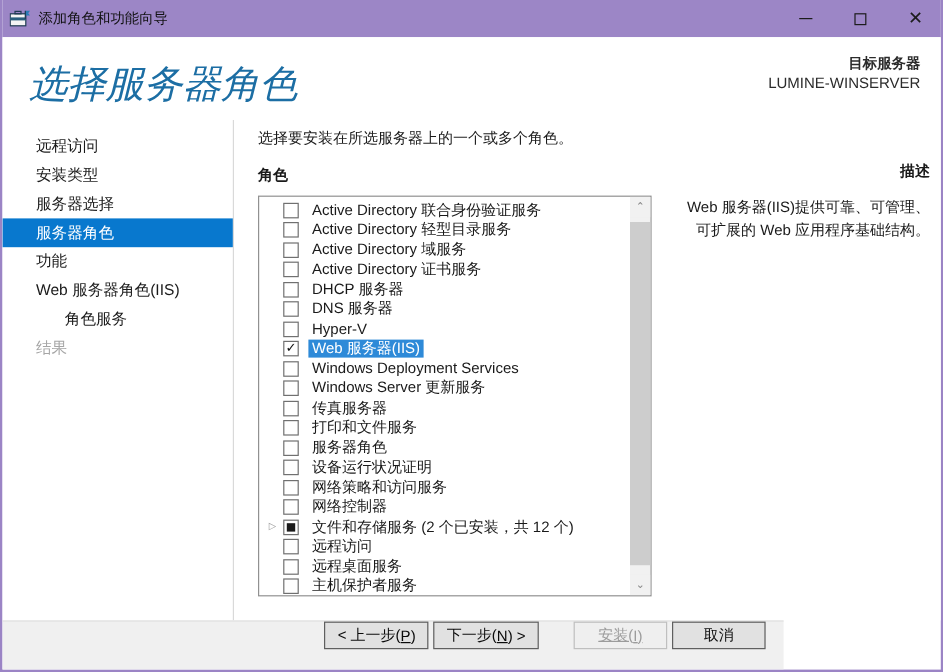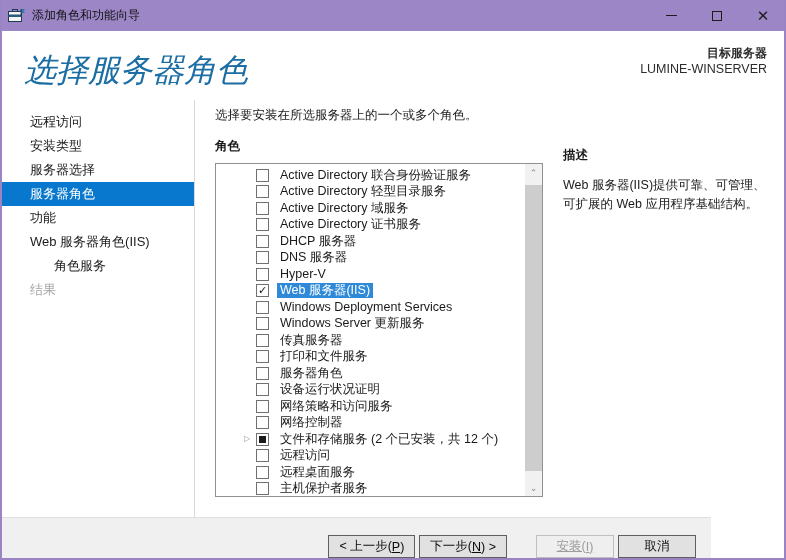--- a/index.html
+++ b/index.html
@@ -35,45 +35,45 @@
   .side-item.indent { padding-left:52px; }
   .side-item.selected { background:#0878ce; color:#fff; }
   .side-item.disabled { color:#a6a6a6; }
   .sidebar-inner { padding-top:10px; }
 
   .main { position:absolute; left:193px; top:0; width:368px; height:417px; }
   .instruction { position:absolute; left:20px; top:7px; font-size:12.5px; }
   .roles-label { position:absolute; left:20px; top:38px; font-size:12.5px; font-weight:bold; }
   .listbox { position:absolute; left:20px; top:63px; width:328px; height:334px;
              border:1px solid #919191; background:#fff; overflow:hidden; }
-  .list-rows { position:absolute; left:0; top:3px; right:17px;margin-left:20px; }
+  .list-rows { position:absolute; left:0; top:3px; right:17px; }
   .role-row { height:16.5px; display:flex; align-items:center; padding-left:8px; white-space:nowrap; }
   .expander { width:12px; flex:0 0 auto; font-size:8px; color:#9a9a9a; text-align:left; line-height:1; }
   .checkbox { width:13px; height:13px; flex:0 0 auto; border:1px solid #707070; background:#fff;
               display:flex; align-items:center; justify-content:center; margin-right:8px; }
   .checkbox .check { font-size:11px; font-weight:bold; color:#111; line-height:1; margin-top:-1px; }
   .checkbox .partial { width:7px; height:7px; background:#1a1a1a; }
   .role-label { font-size:12.5px; padding:0 3px; line-height:15px; }
   .role-row.selected .role-label { background:#2e8ad8; color:#fff; }
 
   
   .vscroll { position:absolute; right:0; top:0; width:17px; height:332px; background:#f1f1f1; }
   .scroll-arrow { position:absolute; left:0; width:17px; height:17px; background:#f1f1f1;
                   color:#8a8a8a; font-size:9px; display:flex; align-items:center; justify-content:center; }
   .scroll-up { top:0; }
   .scroll-down { bottom:0; }
   .scroll-thumb { position:absolute; left:0; top:21px; width:17px; height:286px; background:#cdcdcd; }
 
-  .desc-panel { position:absolute; left:561px; top:16px; width:212px; }
+  .desc-panel { position:absolute; left:561px; top:4px; width:212px;text-align:right; }
   .desc-title { margin-top:31px; font-size:12.5px; font-weight:bold; }
   .desc-text { margin-top:12px; font-size:12.5px; line-height:19px; color:#1a1a1a; }
 
   
-  .footer { position:absolute; left:0; top:517px; width:709px; height:41px; background:#f0f0f0;
-            border-top:1px solid #dfdfdf; display:flex; align-items:flex-end; justify-content:flex-end;
+  .footer { position:absolute; left:0; top:517px; width:651px; height:41px; background:#f0f0f0;
+            border-top:1px solid #dfdfdf; display:flex; align-items:flex-start; justify-content:flex-end;
             padding-right:15px; }
   .btn { height:23px; min-width:78px; padding:0 10px; background:#e1e1e1; border:1px solid #5f5f5f;
          font-size:12.5px; color:#0a0a0a; display:flex; align-items:center; justify-content:center;
          cursor:default; font-family:inherit; }
   .btn + .btn { margin-left:4px; }
   .btn.gap { margin-left:29px;text-decoration:underline; }
   .btn.disabled { background:#efefef; border-color:#bfbfbf; color:#9c9c9c; }
   .btn .ukey { text-decoration:underline; }
 </style>
 </head>

